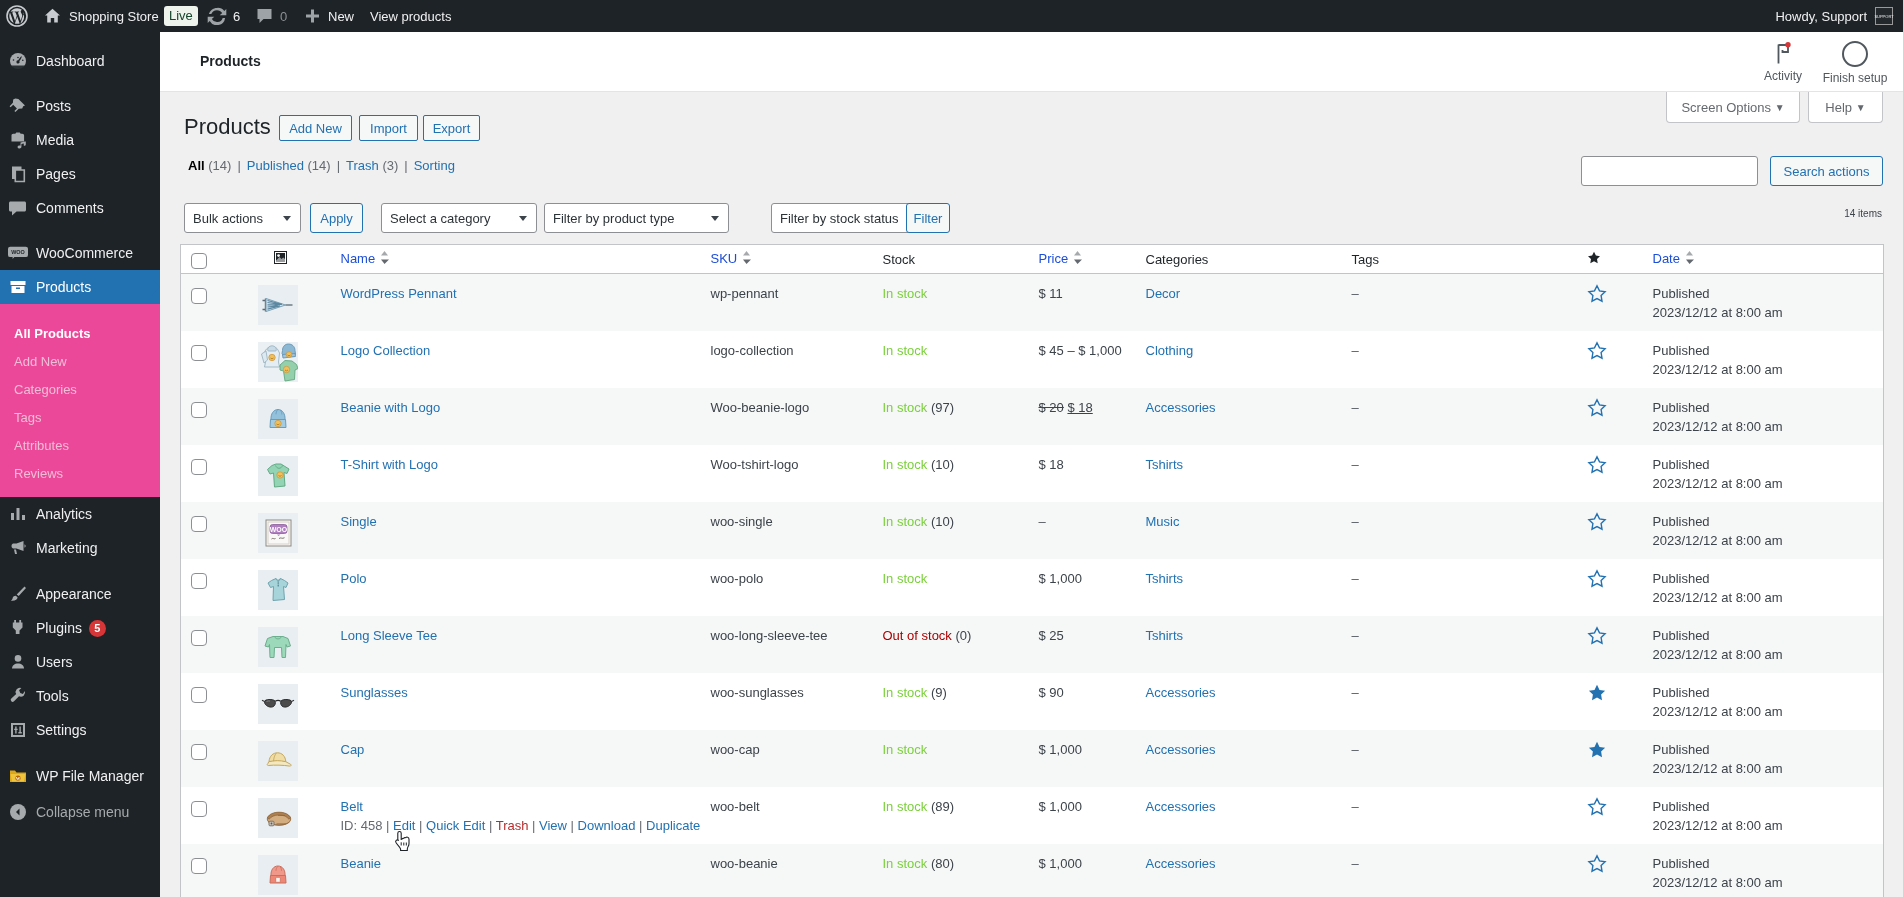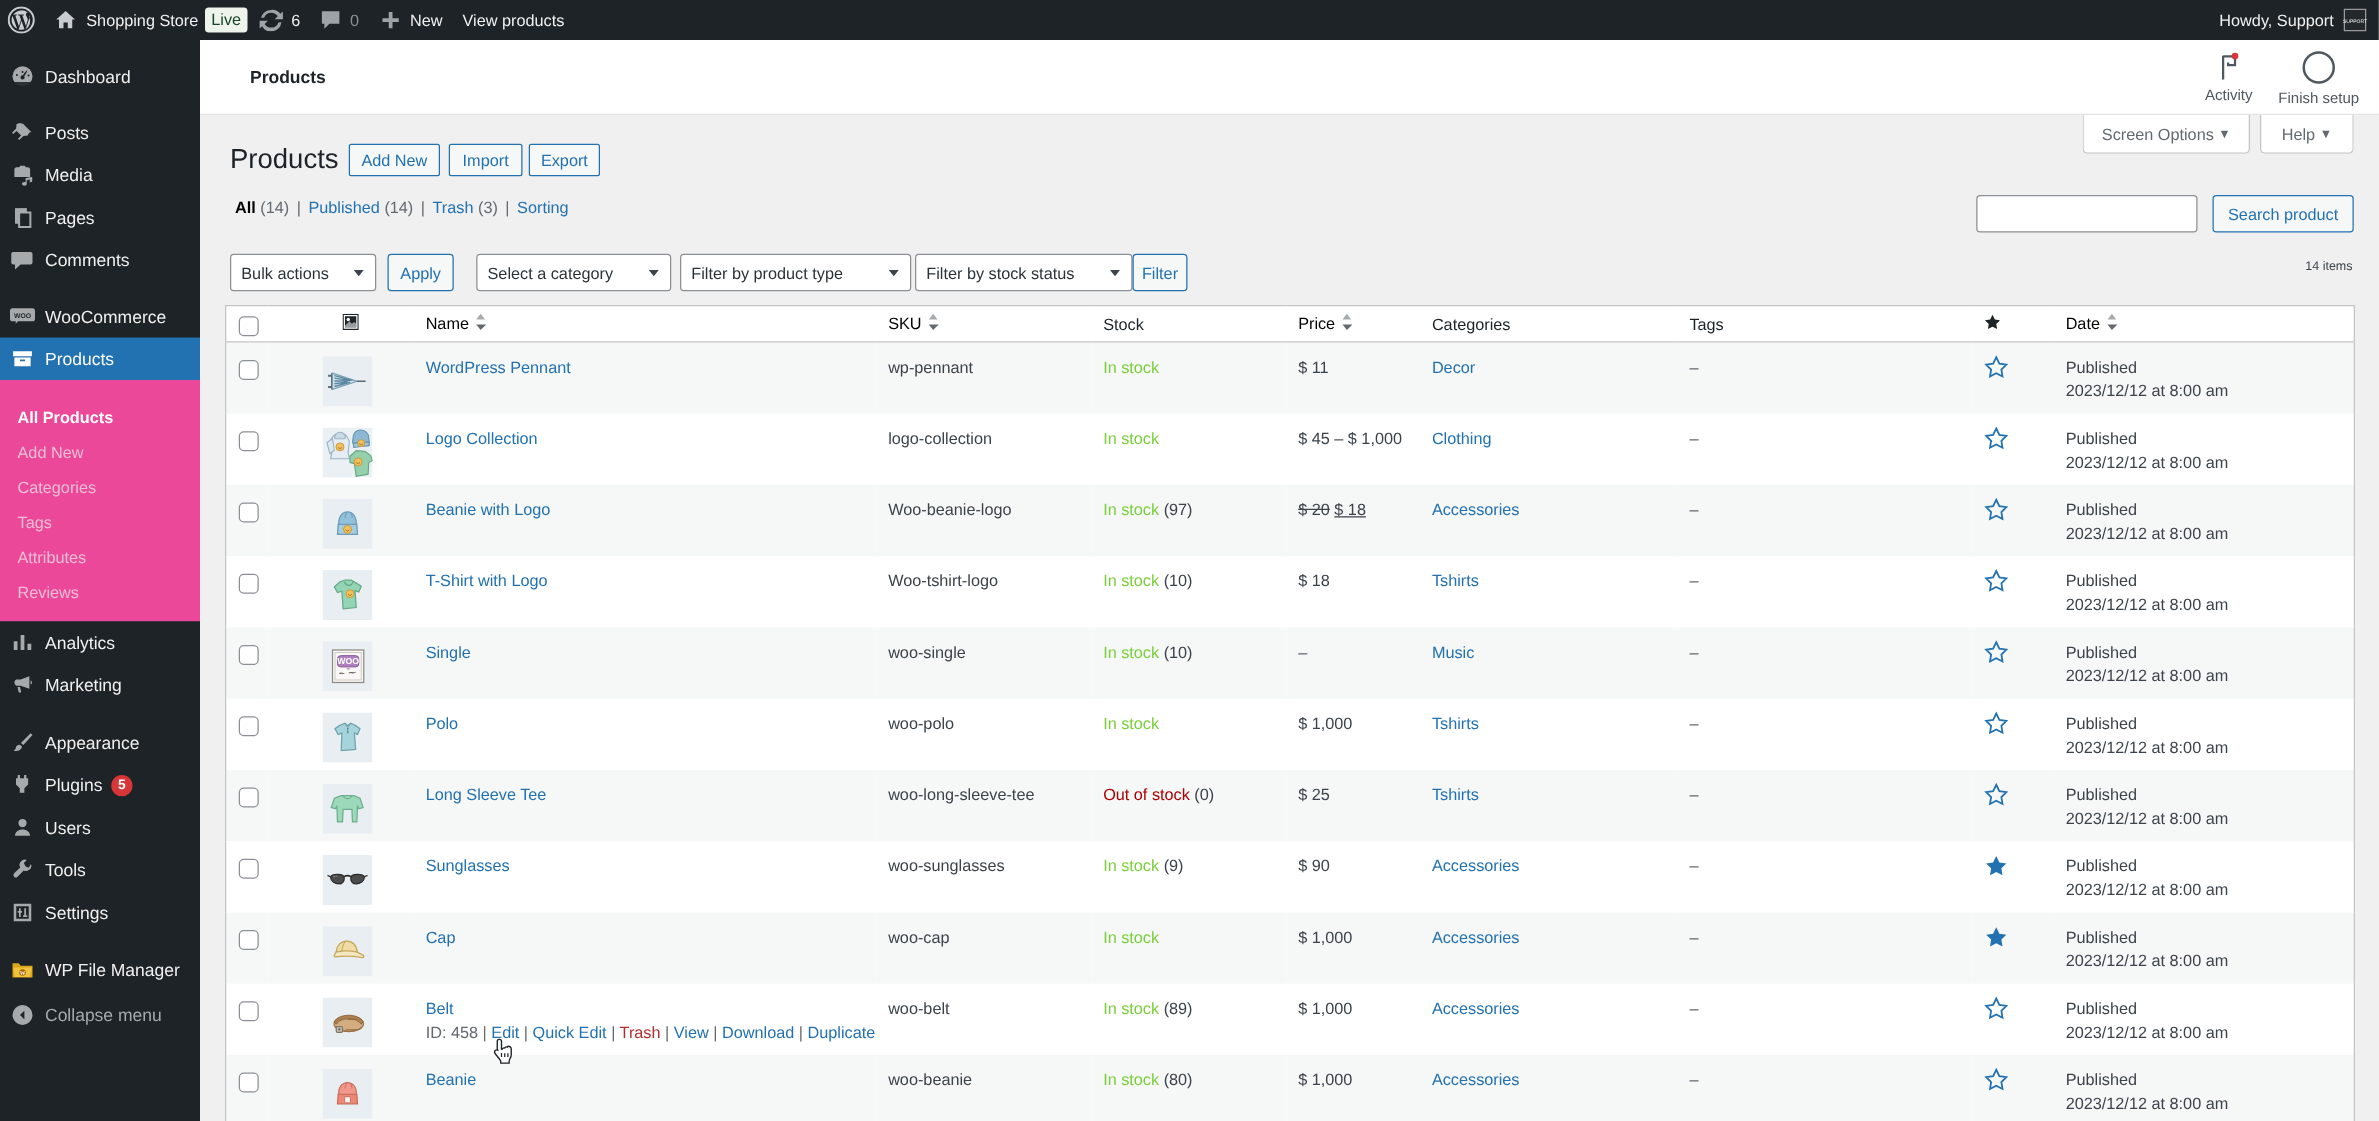--- a/index.html
+++ b/index.html
@@ -43,21 +43,21 @@
 #searchbox{position:absolute;left:1421px;top:124px;width:177px;height:30px;background:#fff;border:1px solid #8c8f94;border-radius:3px}
 #searchbtn{position:absolute;left:1610px;top:124px;width:113px;height:30px;background:#f6f7f7;border:1px solid #2271b1;border-radius:3px;color:#2271b1;font-size:13px;display:flex;align-items:center;justify-content:center}
 
 .sel{position:absolute;top:171px;height:30px;background:#fff;border:1px solid #8c8f94;border-radius:3px;font-size:13px;color:#2c3338;display:flex;align-items:center;padding:0 24px 0 8px}
 .sel:after{content:"";position:absolute;right:9px;top:12px;border:4px solid transparent;border-top:5px solid #3c434a}
 .btn2{position:absolute;top:171px;height:30px;background:#f6f7f7;border:1px solid #2271b1;border-radius:3px;color:#2271b1;font-size:13px;display:flex;align-items:center;justify-content:center}
 #nitems{position:absolute;right:21px;top:176px;font-size:10px;color:#3c434a}
 
 #tbl{position:absolute;left:20px;top:212px;width:1703px;background:#fff;border:1px solid #c3c4c7;border-collapse:collapse;table-layout:fixed;font-size:13px}
 #tbl th{height:29px;text-align:left;font-weight:400;color:#1d2327;padding:0 10px;border-bottom:1px solid #c3c4c7}
-#tbl th a{color:#000000}
+#tbl th a{color:#1d4ed8}
 #tbl td{padding:10px 10px 6px;vertical-align:top;color:#3c434a;line-height:19px}
 #tbl tr.odd{background:#f6f7f7}
 .rowname{color:#2271b1;font-weight:normal}
 .thumb{width:40px;height:40px;margin:1px 0 0 34px;display:block}
 .instock{color:#7ad03a;font-weight:normal}
 .outstock{color:#a00;font-weight:normal}
 .catlink{color:#2271b1}
 .dash{color:#50575e}
 .sortico{display:inline-block;vertical-align:middle;margin-left:5px;width:9px}
 .ractions{font-size:13px;color:#646970;white-space:nowrap}
@@ -283,26 +283,26 @@
         </svg><br>Finish setup</div>
   </div>
   <div class="smeta" style="left:1506px;top:60px;width:134px;height:31px">Screen Options&nbsp; <span style="font-size:10px">▼</span></div>
   <div class="smeta" style="left:1648px;top:60px;width:75px;height:31px">Help&nbsp; <span style="font-size:10px">▼</span></div>
   <h1 id="h1row">Products</h1>
     <a class="ptab" style="left:119px;width:73px">Add New</a>
     <a class="ptab" style="left:199px;width:59px">Import</a>
     <a class="ptab" style="left:263px;width:57px">Export</a>
   <div id="views"><span class="cur">All</span> <span class="cnt">(14)</span><span class="sep">|</span><a>Published</a> <span class="cnt">(14)</span><span class="sep">|</span><a>Trash</a> <span class="cnt">(3)</span><span class="sep">|</span><a>Sorting</a></div>
   <div id="searchbox"></div>
-  <div id="searchbtn">Search product</div>
+  <div id="searchbtn">Search actions</div>
   <div class="sel" style="left:24px;width:117px">Bulk actions</div>
   <div class="btn2" style="left:150px;width:53px">Apply</div>
   <div class="sel" style="left:221px;width:156px">Select a category</div>
   <div class="sel" style="left:384px;width:185px">Filter by product type</div>
-  <div class="sel" style="left:572px;width:174px">Filter by stock status</div>
+  <div class="sel" style="left:611px;width:161px">Filter by stock status</div>
   <div class="btn2" style="left:746px;width:44px">Filter</div>
   <div id="nitems">14 items</div>
   <table id="tbl">
 <colgroup>
         <col style="width:33px">
         <col style="width:117px">
         <col style="width:370px">
         <col style="width:172px">
 <col style="width:156px">
         <col style="width:107px">

